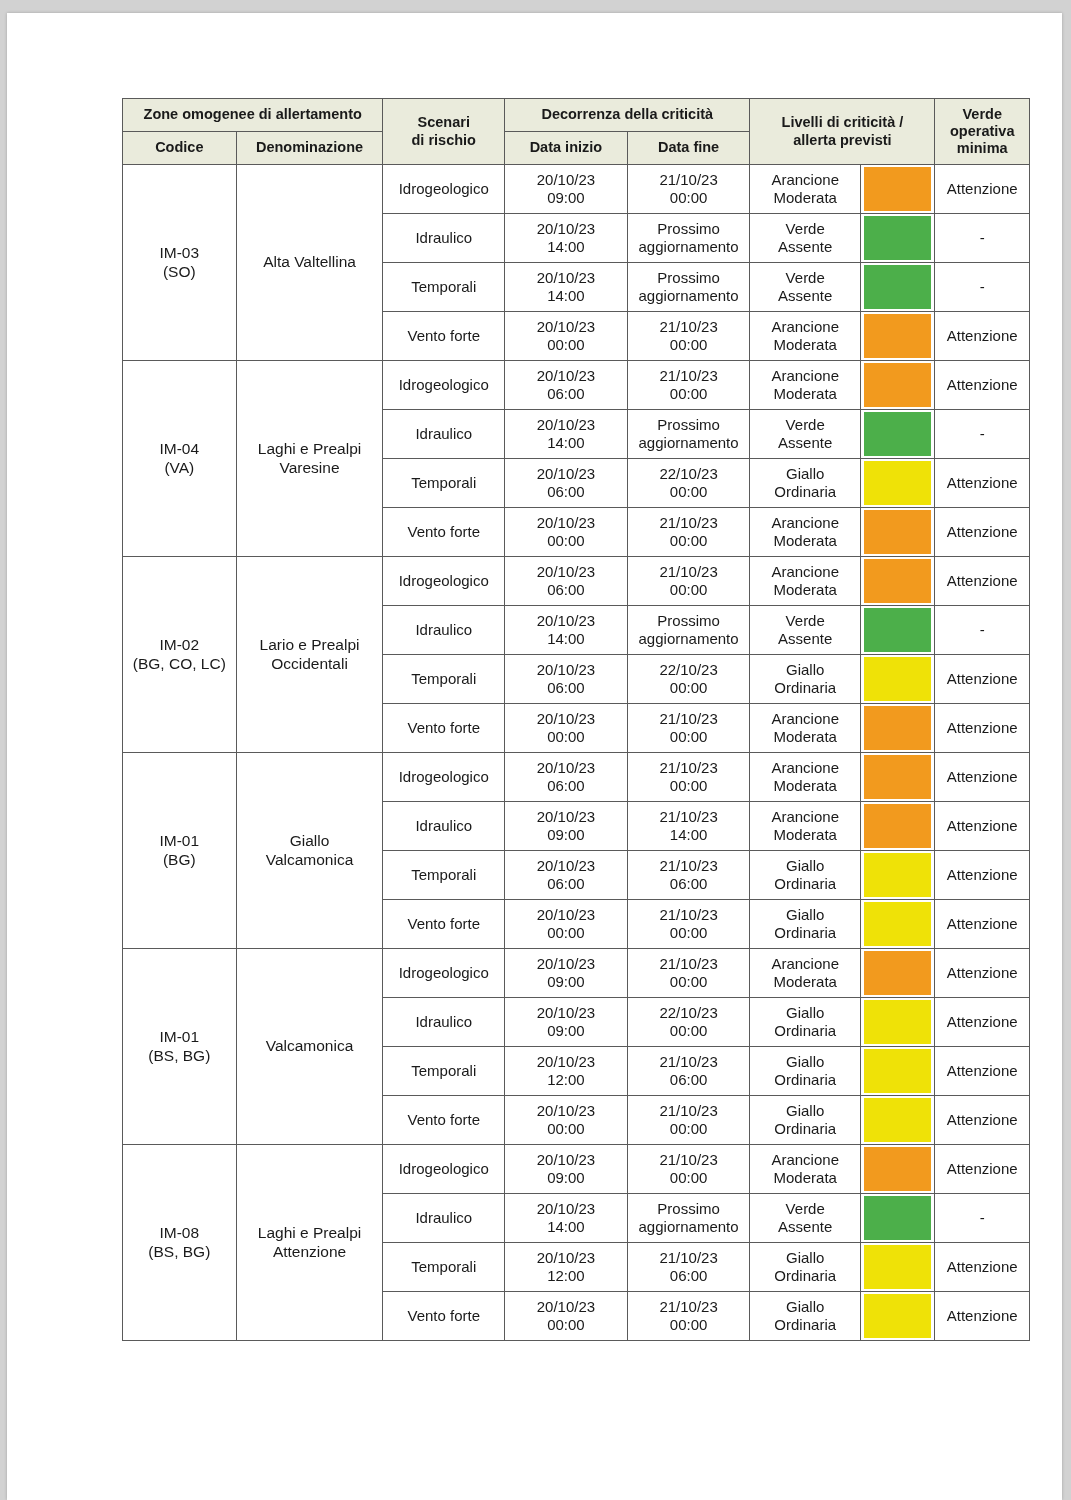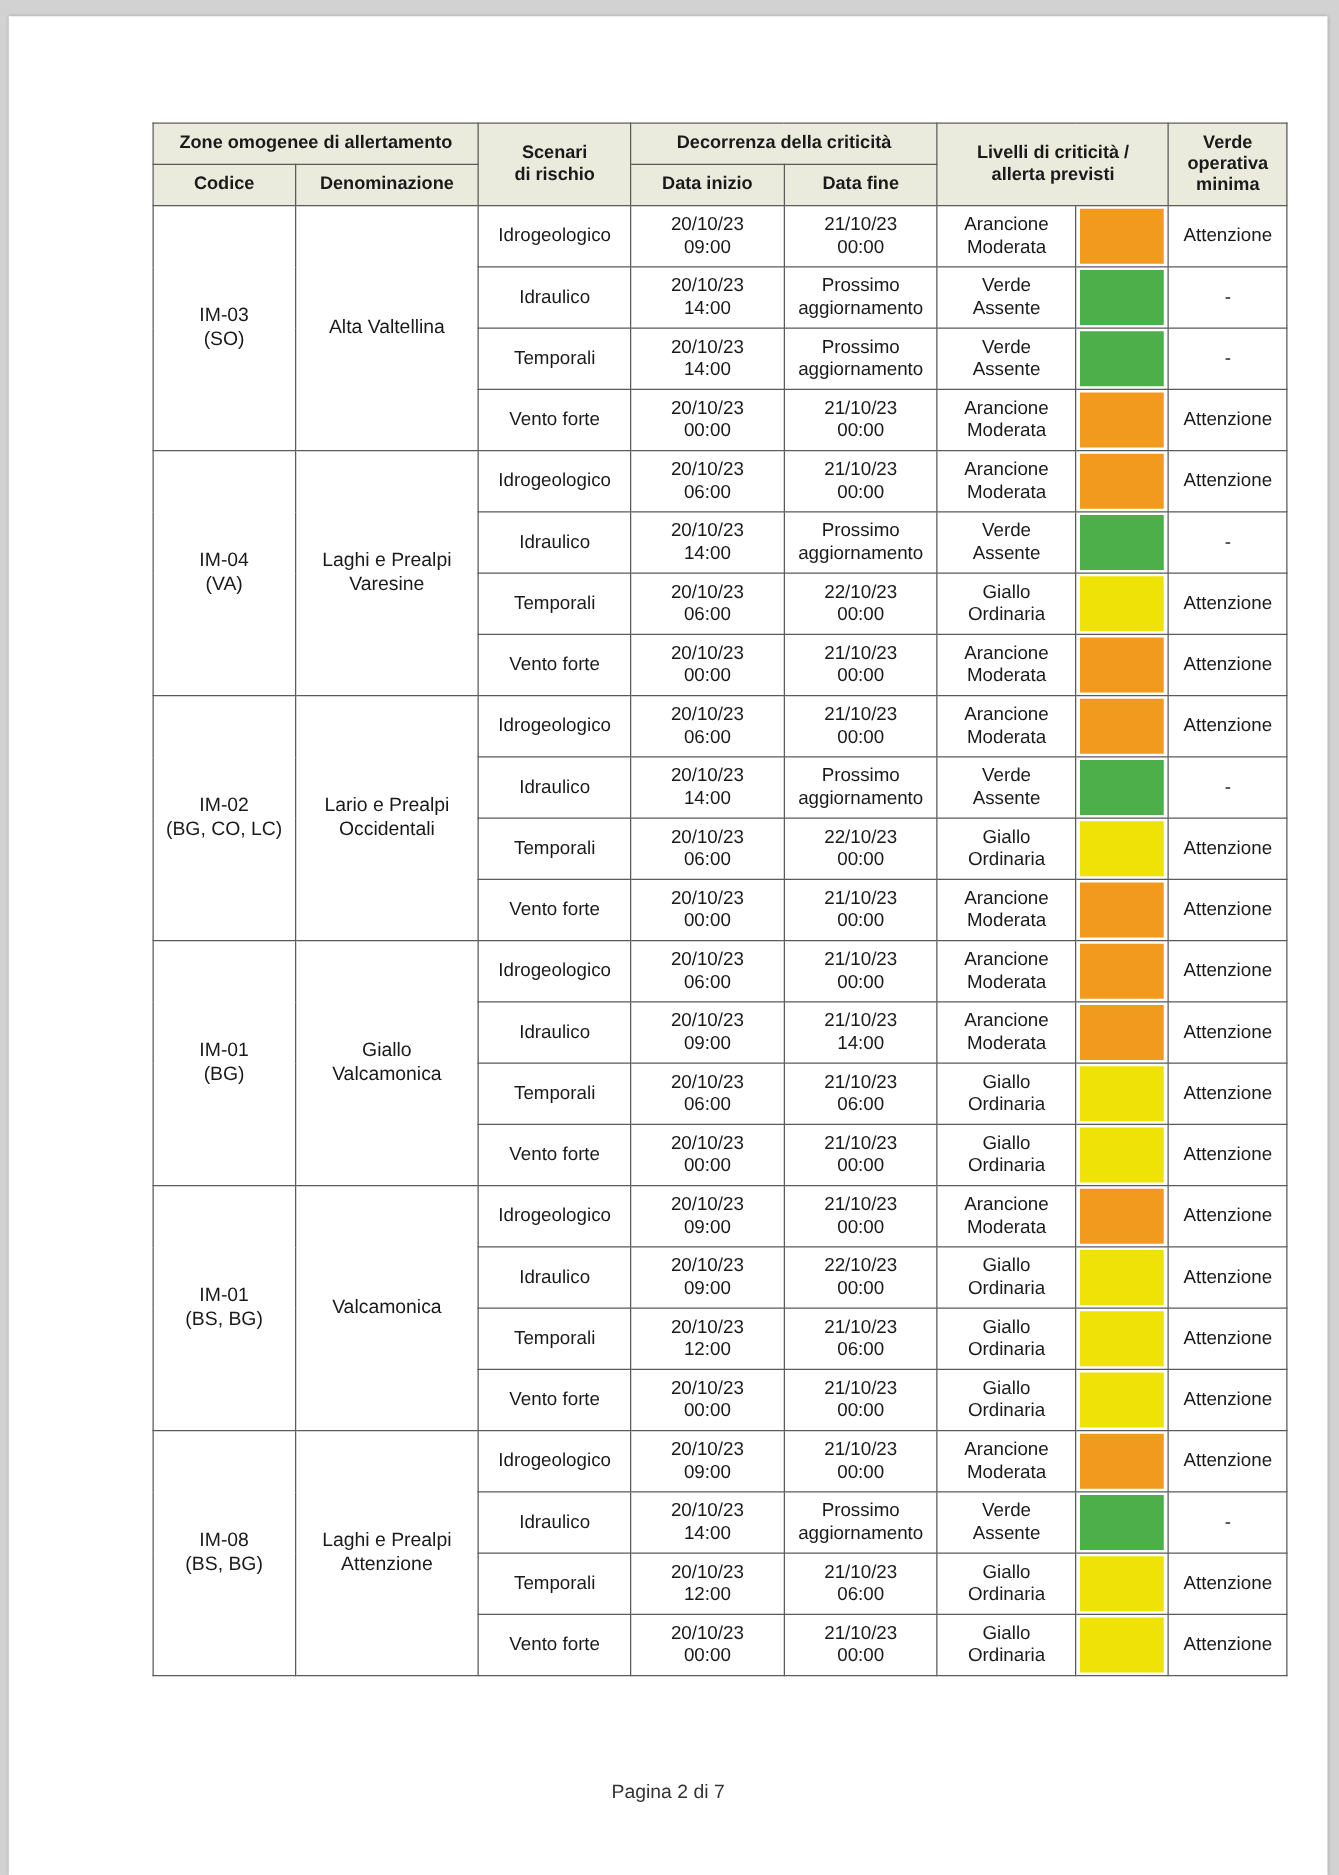--- a/index.html
+++ b/index.html
@@ -632,15 +632,14 @@
             </td>
             <td class="swatch-cell">
               <span class="swatch" style="background: rgb(239, 226, 7);"></span>
             </td>
             <td>Attenzione</td>
           </tr>
         </tbody>
     </table>
   </div>
 
-  <div id="footer">Pagina 2 di 7</div>
 
 </div>
 
 </body></html>

